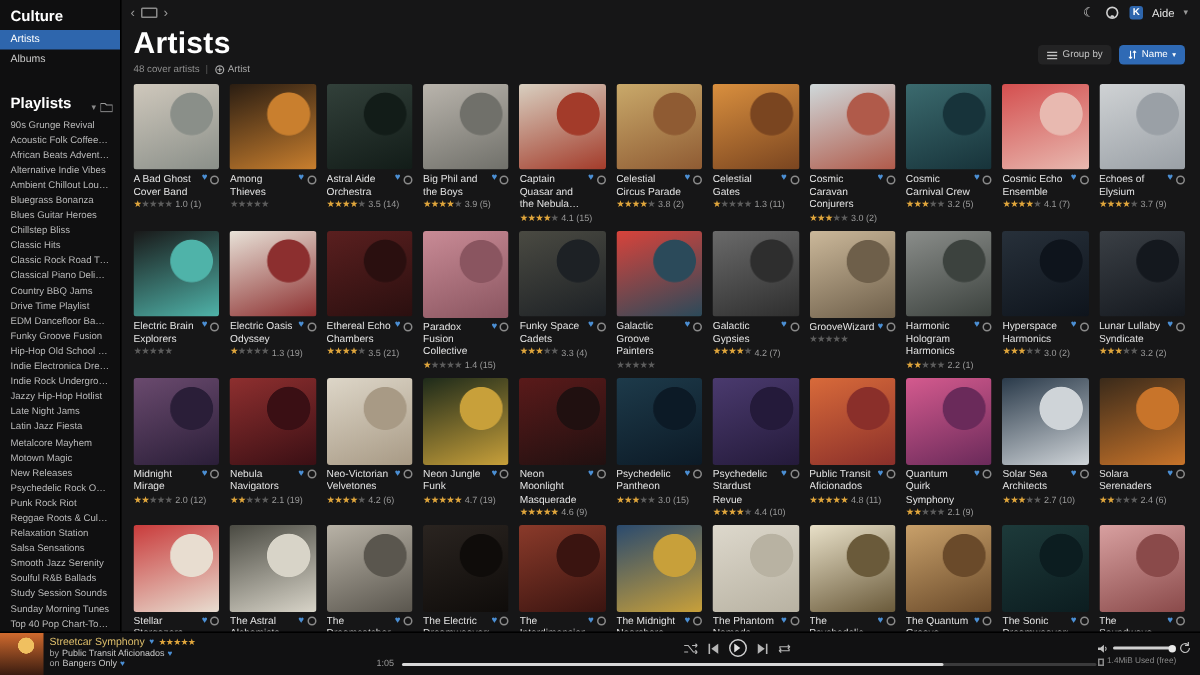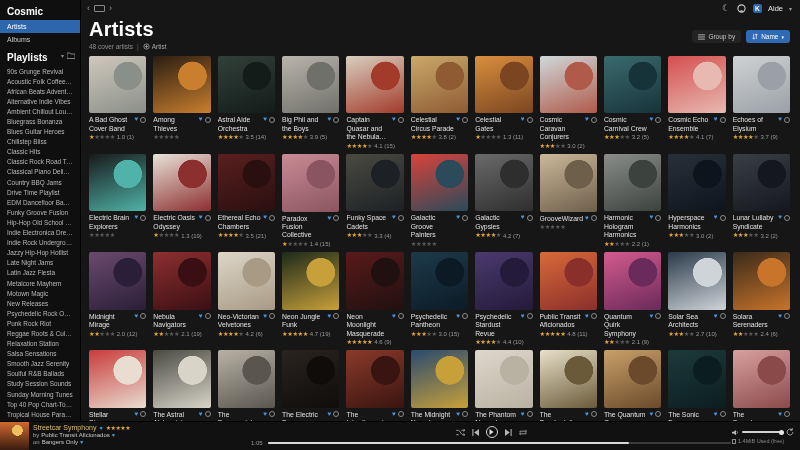--- a/index.html
+++ b/index.html
@@ -6,21 +6,21 @@
   html,body { width:800px; height:450px; overflow:hidden; background:#101010;
               font-family:"Liberation Sans", sans-serif; color:#cfcfcf; }
   .app { position:relative; width:800px; height:450px; display:flex; background:#161617; }
 
   
   .sidebar { width:81px; height:450px; background:#0f0f10; padding:4px 0 30px 0;
              border-right:1px solid #000; overflow:hidden; flex:none; }
   .sb-h { font-size:10px; font-weight:700; color:#fff; padding:2px 7px 3px; }
   .sb-item { font-size:7px; color:#c9c9c9; padding:3px 7px; cursor:pointer; }
   .sb-item.sel { background:#2e66ad; color:#fff; }
-  .pl-head { display:flex; align-items:flex-start; gap:3px; padding:6px 5px 3px 7px; }
+  .pl-head { display:flex; align-items:flex-end; gap:3px; padding:6px 5px 3px 7px;margin-top:12px; }
   .pl-head .sb-h { padding:0; flex:1; }
   .pl-head .chev { font-size:6px; color:#8a8a8a; }
   .pl-list { list-style:none; }
   .pl-list li { font-size:6.4px; color:#b9b9b9; padding:1.55px 7px; white-space:nowrap;
                 overflow:hidden; text-overflow:ellipsis; cursor:pointer; }
 
   
   .main { flex:1; display:flex; flex-direction:column; min-width:0; }
   .topbar { height:16px; display:flex; align-items:center; justify-content:space-between;
             padding:0 8px 0 6px; }
@@ -102,21 +102,21 @@
   .cacherow { display:flex; align-items:center; gap:2px; font-size:5.5px; color:#8a8a8a; }
   .sq { width:4px; height:5px; border:1px solid #8a8a8a; display:inline-block; }
   svg { display:block; }
 </style>
 </head>
 <body>
 
 <div class="app">
 
   <div class="sidebar">
-    <div class="sb-h">Cosmic</div>
+    <div class="sb-h">Culture</div>
     <div id="lib-items">
   <div class="sb-item sel">Artists</div>
 
   <div class="sb-item">Albums</div>
 </div>
     <div class="pl-head">
       <span class="sb-h">Playlists</span>
       <span class="chev">▾</span>
       <span>
         <svg width="8" height="7" viewBox="0 0 8 7">

